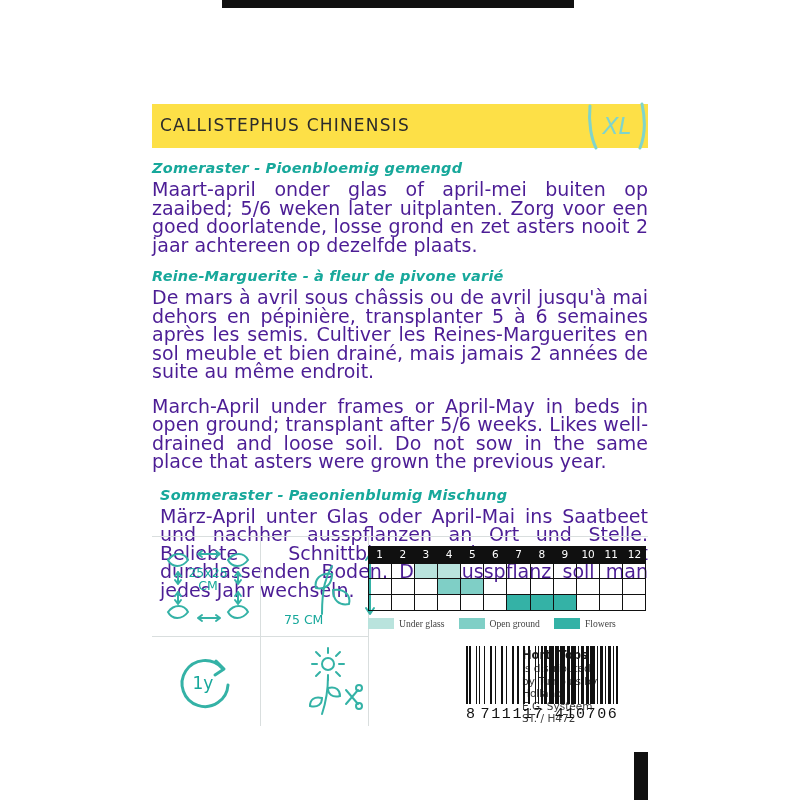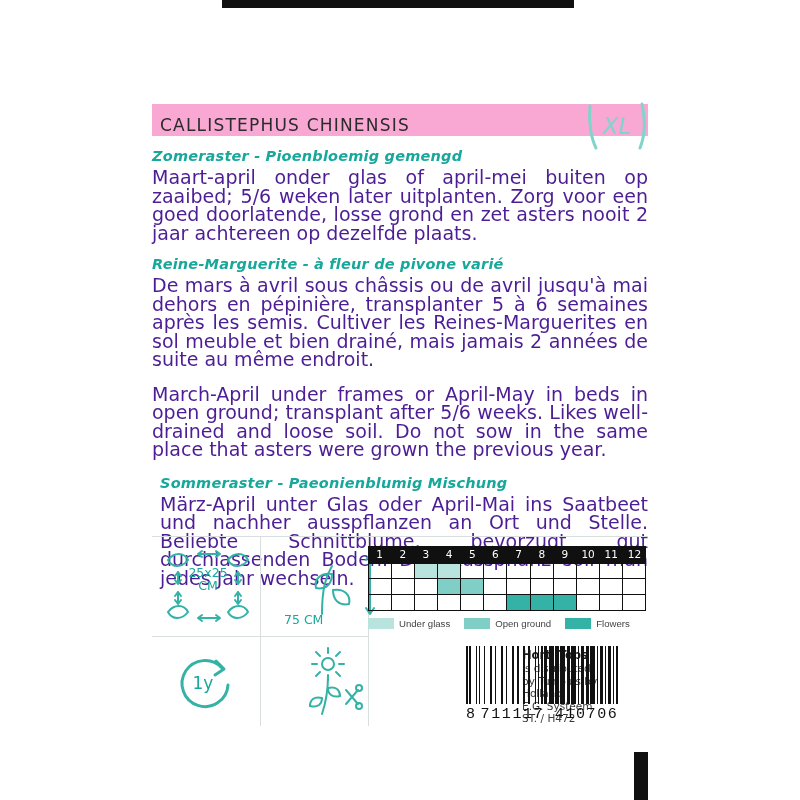--- a/index.html
+++ b/index.html
@@ -37,22 +37,22 @@
 
   .content {
     position: absolute;
     left: 152px; top: 104px;
     width: 496px;
   }
 
   
   .header {
     position: relative;
-    height: 32px;
-    background: #f9a8d4;
+    height: 44px;
+    background: #fde047;
   }
   .header .latin {
     position: absolute;
     left: 8px; top: 11px;
     font-size: 17px;
     letter-spacing: 1.2px;
     color: #2b2b2b;
     font-family: "DejaVu Sans", sans-serif;
   }
   .xl-badge {
@@ -173,21 +173,21 @@
     border-right: 1px solid #111;
     border-bottom: 1px solid #111;
     box-sizing: border-box;
   }
   .cal-row.first div { border-top: 1px solid #111; }
   .legend {
     display: flex;
     margin-top: 7px;
     font-size: 9.6px;
     color: #444;
-    font-family: Liberation Sans, sans-serif;
+    font-family: Liberation Serif, serif;
   }
   .legend .item {
     display: flex;
     align-items: center;
     margin-right: 14px;
   }
   .legend .sw {
     width: 26px; height: 11px;
     margin-right: 5px;
   }

